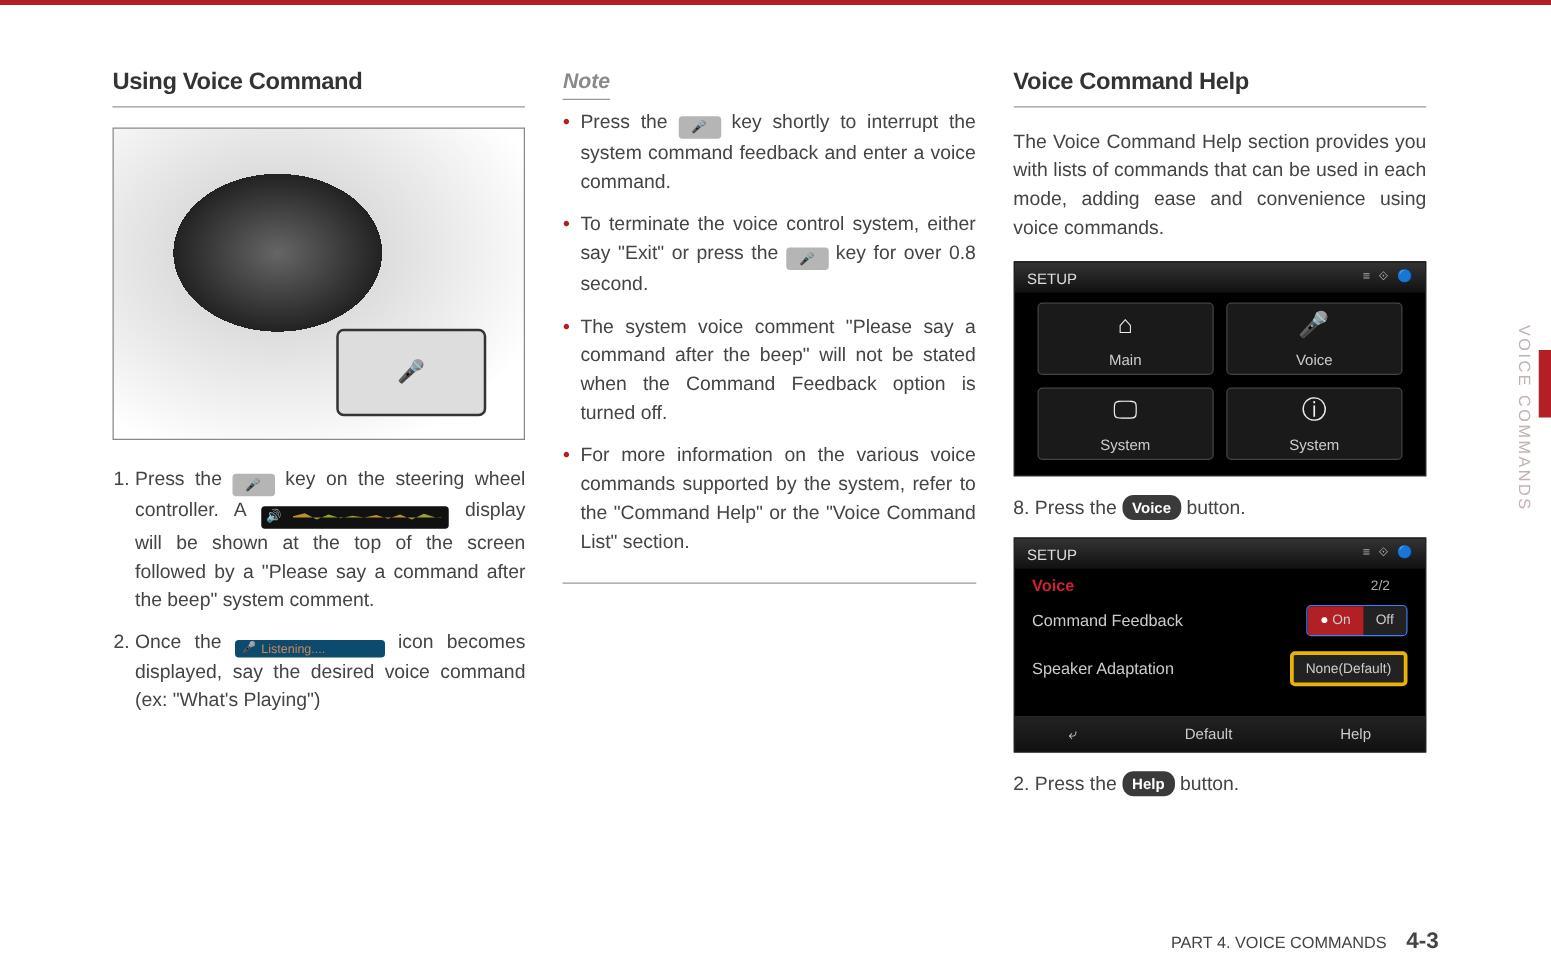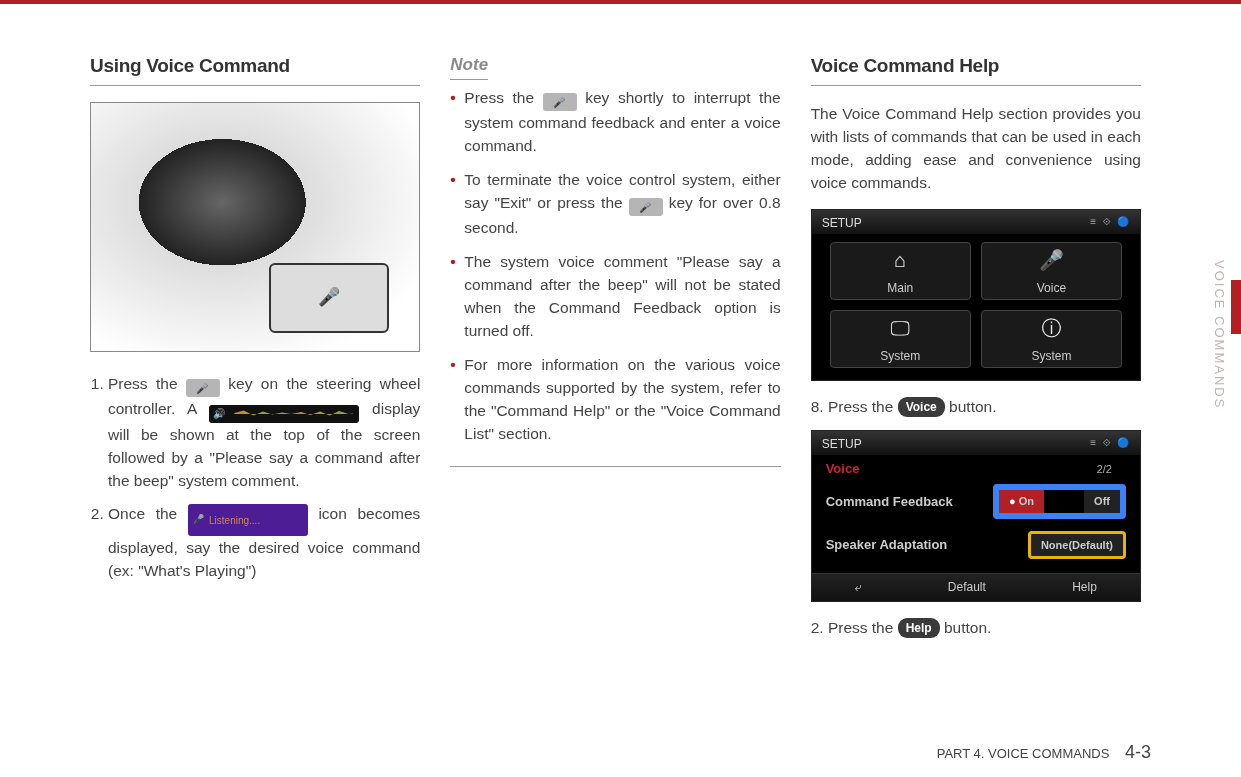--- a/index.html
+++ b/index.html
@@ -118,22 +118,22 @@
     left: 25px; right: 6px; top: 50%;
     height: 10px;
     transform: translateY(-50%);
     background: linear-gradient(90deg, #c83 0%, #8a3 30%, #c83 60%, #8a3 100%);
     clip-path: polygon(0 45%, 8% 20%, 16% 70%, 24% 30%, 32% 60%, 40% 40%, 48% 55%, 56% 35%, 64% 65%, 72% 30%, 80% 70%, 88% 25%, 96% 55%, 100% 50%, 100% 55%, 0 55%);
   }
   .listen-badge {
     display: inline-flex;
     align-items: center;
     width: 120px;
-    height: 32px;
-    background: #4c1d95;
+    height: 14px;
+    background: #0c4a6e;
     border-radius: 3px;
     vertical-align: -3px;
     color: #c85;
     font-size: 10px;
     padding-left: 6px;
     gap: 4px;
   }
   .listen-badge::before { content: "🎤"; font-size: 9px; }
   .pill {
     display: inline-block;
@@ -195,31 +195,29 @@
     font-size: 12px;
     gap: 4px;
   }
   .g-item .gicon { font-size: 20px; color: #eee; }
   .setup-list .row {
     display: flex;
     justify-content: space-between;
     align-items: center;
     padding: 6px 14px;
     font-size: 13px;
-    font-weight: bold;
   }
   .setup-list .voice-title { color: #c23; font-weight: 600; padding: 4px 14px 0; font-size: 13px; }
   .setup-list .page-ind { position: absolute; right: 28px; top: 30px; color: #aaa; font-size: 11px; }
   .toggle {
     display: inline-flex;
-    border: 6px solid #3b82f6;
+    border: 1px solid #3b82f6;
     border-radius: 4px;
     overflow: hidden;
     font-size: 11px;
-    gap: 40px;
   }
   .toggle span { padding: 3px 10px; background: #222; color: #ccc; }
   .toggle span.on { background: #b21f24; }
   .toggle span.on::before { content: "● "; color: #fff; }
   .select-box {
     border: 3px solid #eab308;
     border-radius: 4px;
     padding: 3px 10px;
     font-size: 11px;
     background: #222;
@@ -238,21 +236,21 @@
     border-top: 1px solid #333;
   }
   .col3 .step { margin-bottom: 12px; }
   .footer {
     position: absolute;
     bottom: 14px;
     right: 90px;
     font-size: 13px;
     color: #444;
   }
-  .footer .pn { font-size: 18px; font-weight: 400; margin-left: 12px; }
+  .footer .pn { font-size: 18px; font-weight: 700; margin-left: 12px; }
   ol.steps li { text-align: justify; }
 </style>
 </head>
 <body>
 
 <div class="topbar"></div>
 <div class="side-red"></div>
 <div class="side-text">VOICE COMMANDS</div>
 
 <div class="page">

